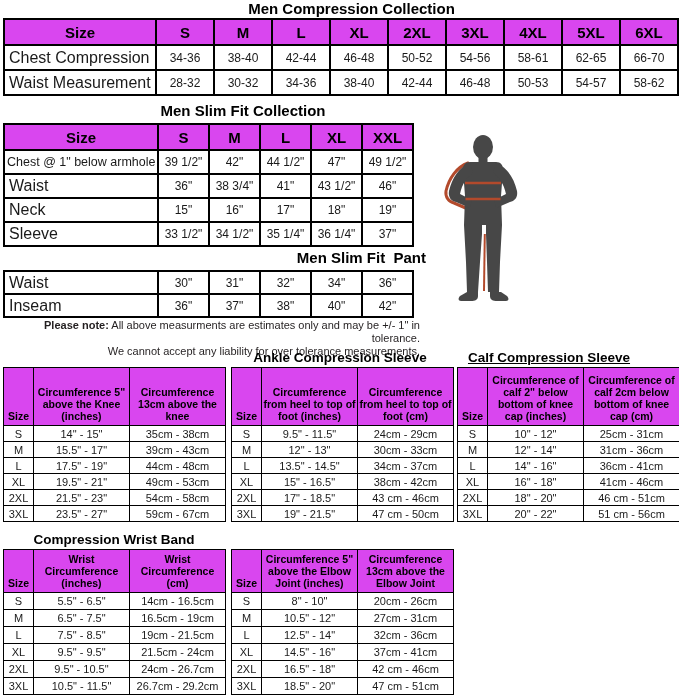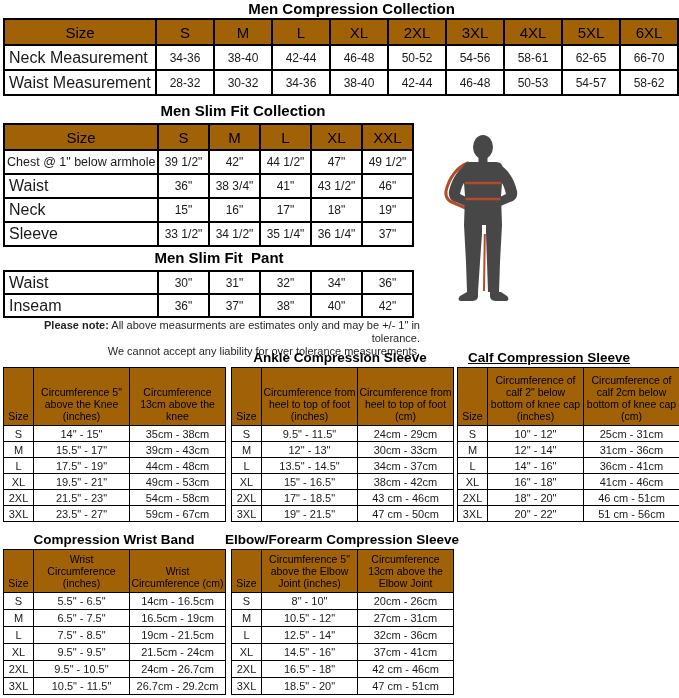--- a/index.html
+++ b/index.html
@@ -5,21 +5,21 @@
   html,body{margin:0;padding:0;background:#fff;}
   #canvas{position:relative;width:679px;height:698px;background:#ffffff;
           font-family:"Liberation Sans",sans-serif;color:#1a1a1a;overflow:hidden;}
   .title{position:absolute;font-weight:bold;color:#000;text-align:center;white-space:pre;}
   .title.lg{font-size:15px;line-height:16px;margin-left:12px;}
   .title.sm{font-size:13.5px;line-height:15px;}
 
   table{position:absolute;border-collapse:collapse;table-layout:fixed;background:#fff;}
   td,th{border:1px solid #000;overflow:hidden;padding:0;}
   table.big td,table.big th{border:2px solid #000;}
-  th{background:#a16207;color:#000;font-weight:normal;}
+  th{background:#d946ef;color:#000;font-weight:bold;}
 
   
   table.big th{height:24px;font-size:15px;text-align:center;}
   table.big td{height:23px;}
   table.big td.lbl{font-size:16px;text-align:left;padding-left:4px;color:#1a1a1a;}
   table.big td.val{font-size:12px;text-align:center;}
   #t2 td{height:22px;}
   tr.small-row td{height:17px;}
   tr.small-row td.lbl{font-size:12.5px;padding-left:2px;}
   #t3 td{height:21px;}
@@ -40,21 +40,21 @@
   
   .note{position:absolute;top:319px;left:0;width:420px;text-align:right;
         font-size:11px;line-height:13px;color:#231f20;}
   .note b{font-weight:bold;}
 
   
   #t1-title{top:1px;left:0;width:679px;}
   #t1{top:18px;left:3px;width:674px;}
   #t2-title{top:103px;left:0;width:414px;padding-left:24px;}
   #t2{top:123px;left:3px;width:409px;}
-  #t3-title{top:250px;left:0;width:414px;}
+  #t3-title{top:250px;left:0;width:414px;text-align:right;}
   #t3{top:270px;left:3px;width:409px;}
   #knee-title{top:350px;left:3px;width:222px;}
   #ankle-title{top:350px;left:229px;width:222px;}
   #calf-title{top:350px;left:437px;width:224px;text-decoration:underline;}
   #knee{top:367px;left:3px;}
   #ankle{top:367px;left:231px;}
   #calf{top:367px;left:457px;}
   #wrist-title{top:532px;left:3px;width:222px;}
   #elbow-title{top:532px;left:225px;width:234px;}
   #wrist{top:549px;left:3px;}
@@ -81,21 +81,21 @@
           <th>XL</th>
           <th>2XL</th>
           <th>3XL</th>
           <th>4XL</th>
           <th>5XL</th>
           <th>6XL</th>
         </tr>
       </thead>
     <tbody>
         <tr>
-          <td class="lbl">Neck Measurement</td>
+          <td class="lbl">Chest Compression</td>
           <td class="val">34-36</td>
           <td class="val">38-40</td>
           <td class="val">42-44</td>
           <td class="val">46-48</td>
           <td class="val">50-52</td>
           <td class="val">54-56</td>
           <td class="val">58-61</td>
           <td class="val">62-65</td>
           <td class="val">66-70</td>
         </tr>
@@ -399,21 +399,20 @@
           <td class="val">24cm - 26.7cm</td>
         </tr>
         <tr>
           <td class="sz val">3XL</td>
           <td class="val">10.5" - 11.5"</td>
           <td class="val">26.7cm - 29.2cm</td>
         </tr>
       </tbody>
   </table>
 
-  <div class="title sm" id="elbow-title">Elbow/Forearm Compression Sleeve</div>
   <table class="sleeve bot" id="elbow">
     <colgroup>
         <col class="c-sz">
         <col class="c-d">
         <col class="c-d">
       </colgroup>
     <thead>
         <tr>
       <th class="szh">Size</th>
       <th>Circumference 5" above the Elbow Joint (inches)</th>

